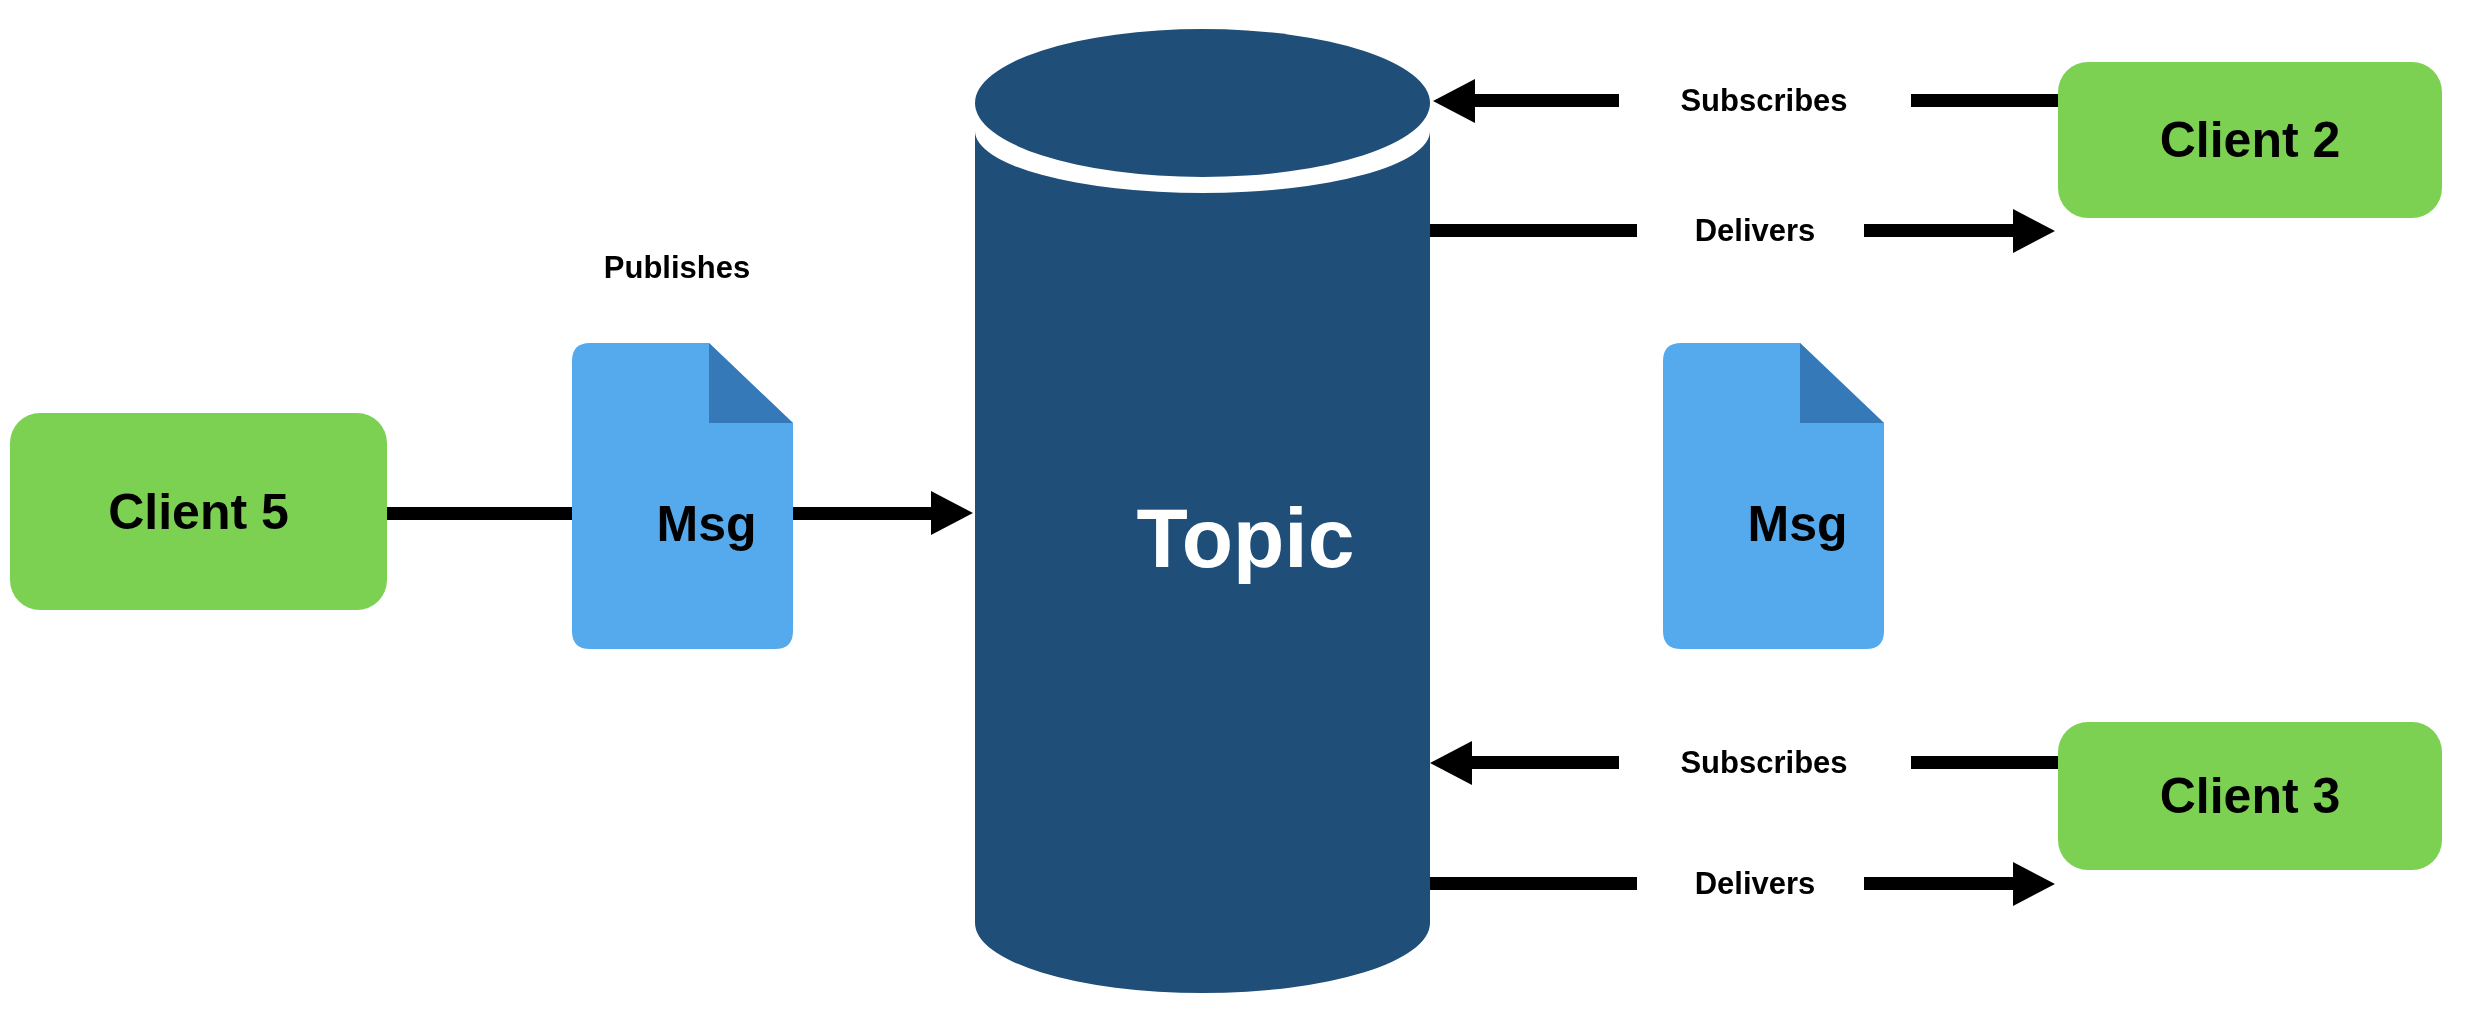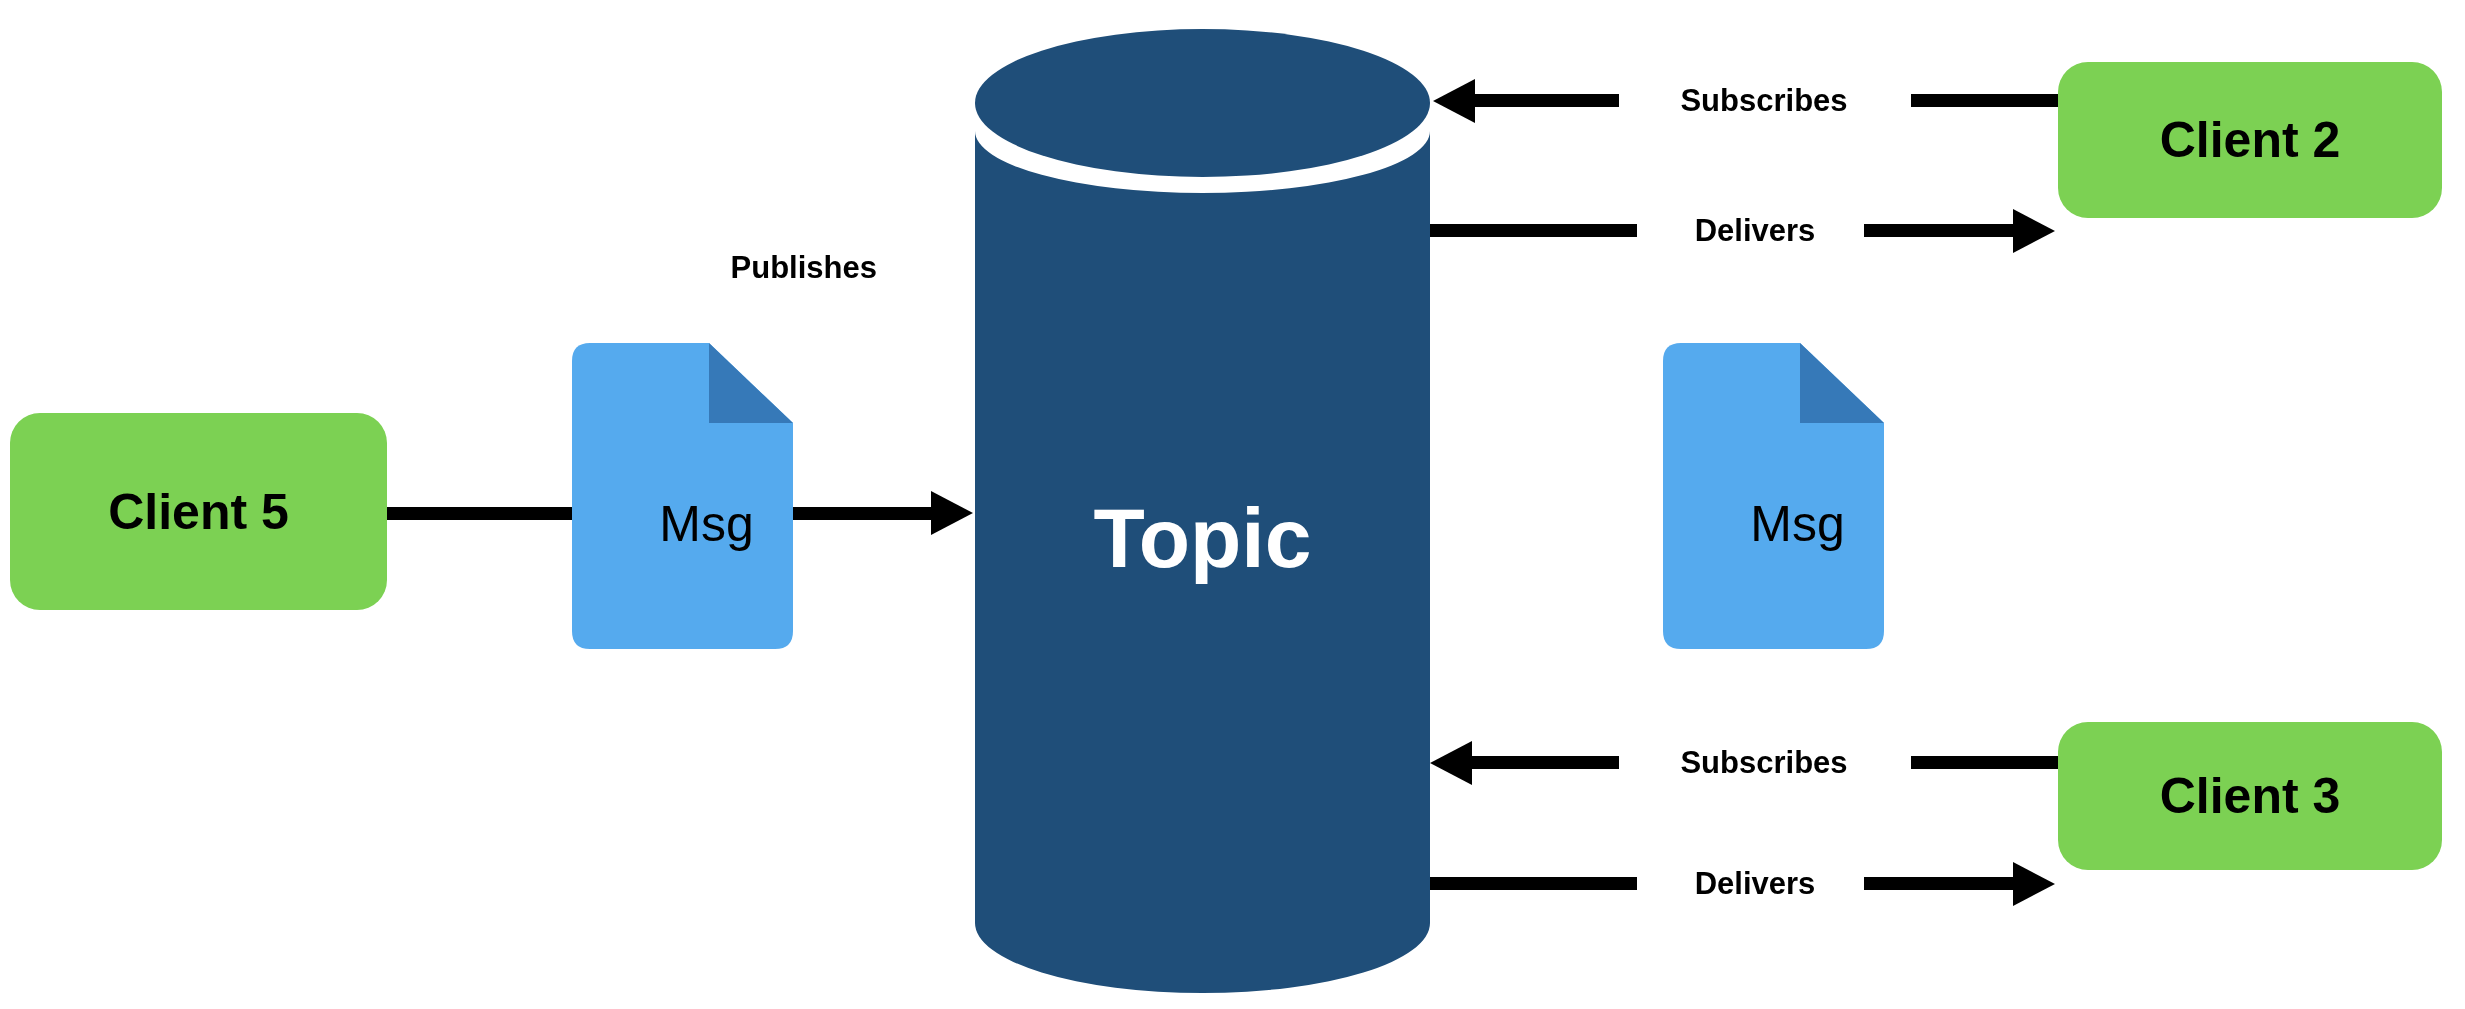--- a/index.html
+++ b/index.html
@@ -53,40 +53,40 @@
   }
 
   
   .doc { position: absolute; z-index: 2; }
   .doc svg { position: absolute; left: 0; top: 0; }
   .doc .doc-label {
     position: absolute; left: 0; top: 0;
     width: 100%; height: 100%;
     display: flex; align-items: center; justify-content: center;
     padding-top: 55px; box-sizing: border-box;
-    font-size: 50px; font-weight: 400; color: #000; padding-left: 48px;
+    font-size: 50px; font-weight: 700; color: #000; padding-left: 48px;
   }
 
   
   .topic { position: absolute; left: 975px; top: 27px; width: 455px; height: 975px; z-index: 2; }
   .topic svg { position: absolute; left: 0; top: 0; }
   .topic .topic-label {
     position: absolute; left: 0; top: 459px; width: 100%;
     text-align: center;
-    font-size: 84px; font-weight: 700; line-height: 104px;
+    font-size: 84px; font-weight: 700; line-height: 104px; padding-left: 43px;
   }
 </style>
 </head>
 <body>
 
 <div class="canvas">
 
   <div class="hline" style="left: 387px; top: 507px; width: 548px; background-color: rgb(0, 0, 0);"></div>
   <div class="ah right" style="left: 931px; top: 491px; border-left-color: rgb(0, 0, 0);"></div>
-  <div class="edge-label" style="left:477px; top:236px; width:400px;text-align:right;">Publishes</div>
+  <div class="edge-label" style="left:477px; top:236px; width:400px;">Publishes</div>
 
   <div class="ah left" style="left: 1433px; top: 79px; border-right-color: rgb(0, 0, 0);"></div>
   <div class="hline" style="left: 1473px; top: 94px; width: 146px; background-color: rgb(0, 0, 0);"></div>
   <div class="edge-label" style="left:1620px; top:69px; width:288px;">Subscribes</div>
   <div class="hline" style="left: 1911px; top: 94px; width: 147px; background-color: rgb(0, 0, 0);"></div>
 
   <div class="hline" style="left: 1428px; top: 224px; width: 209px; background-color: rgb(0, 0, 0);"></div>
   <div class="edge-label" style="left:1640px; top:199px; width:230px;">Delivers</div>
   <div class="hline" style="left: 1864px; top: 224px; width: 152px; background-color: rgb(0, 0, 0);"></div>
   <div class="ah right" style="left: 2013px; top: 209px; border-left-color: rgb(0, 0, 0);"></div>

